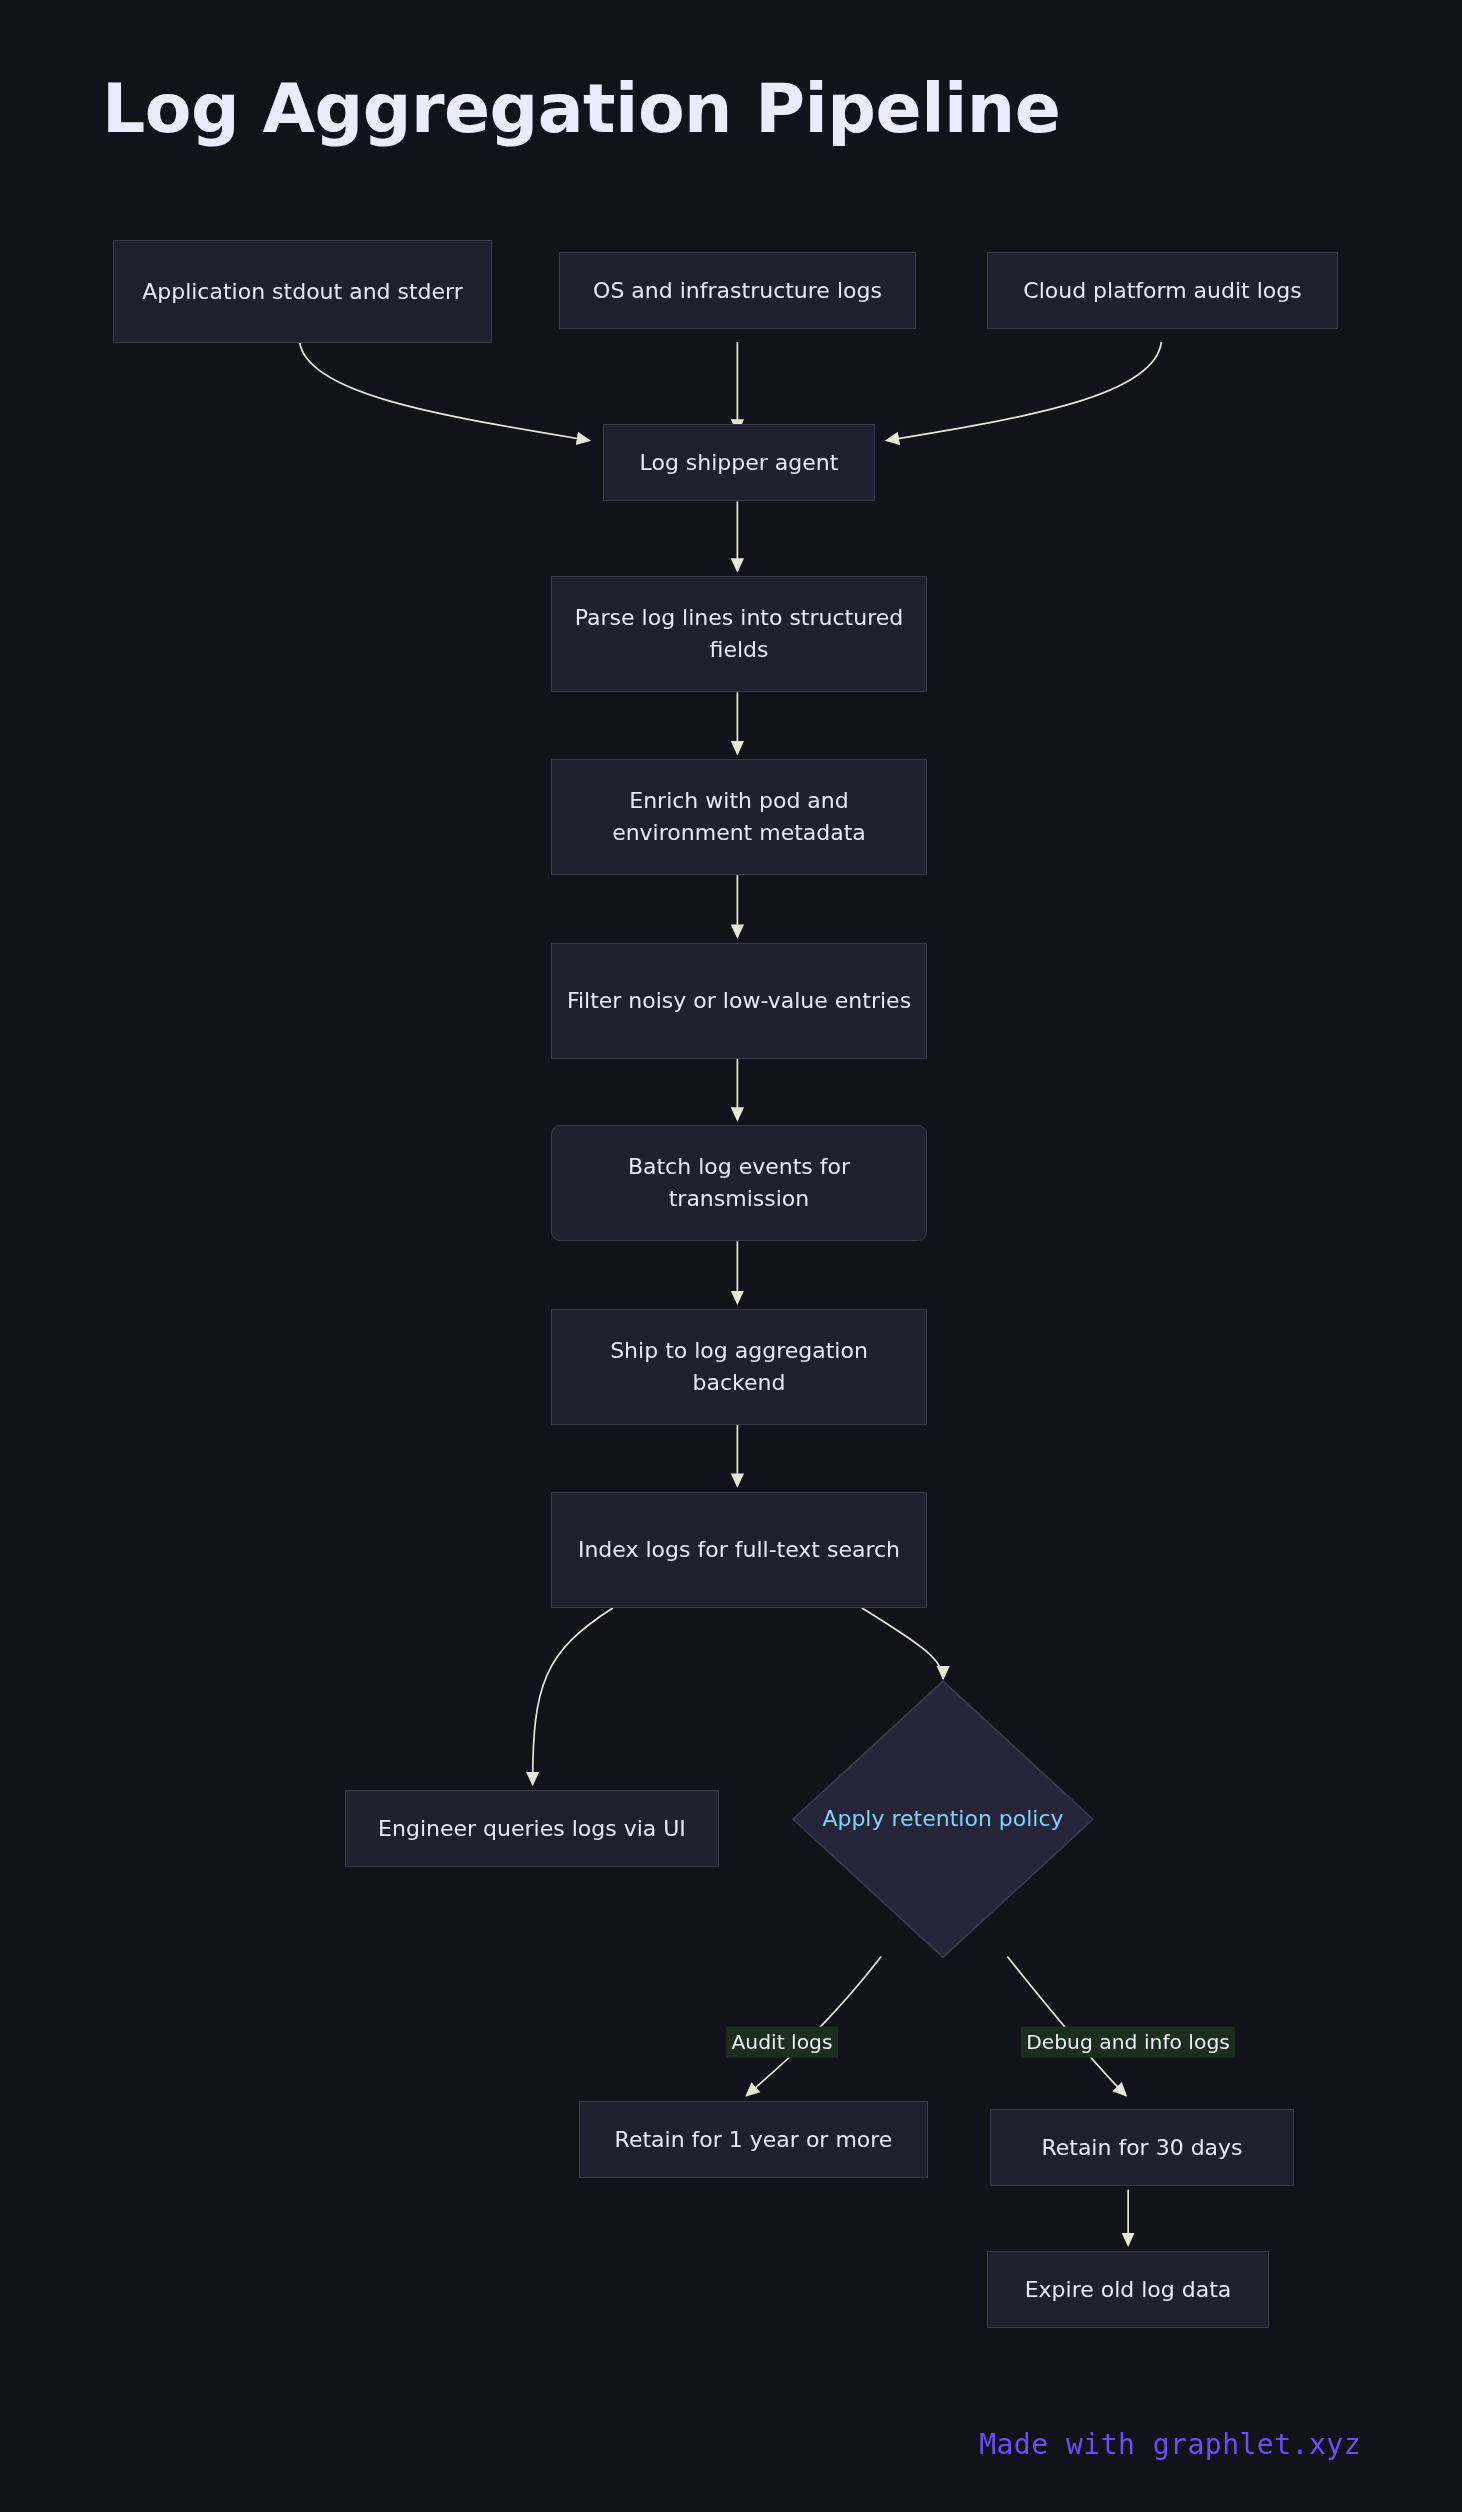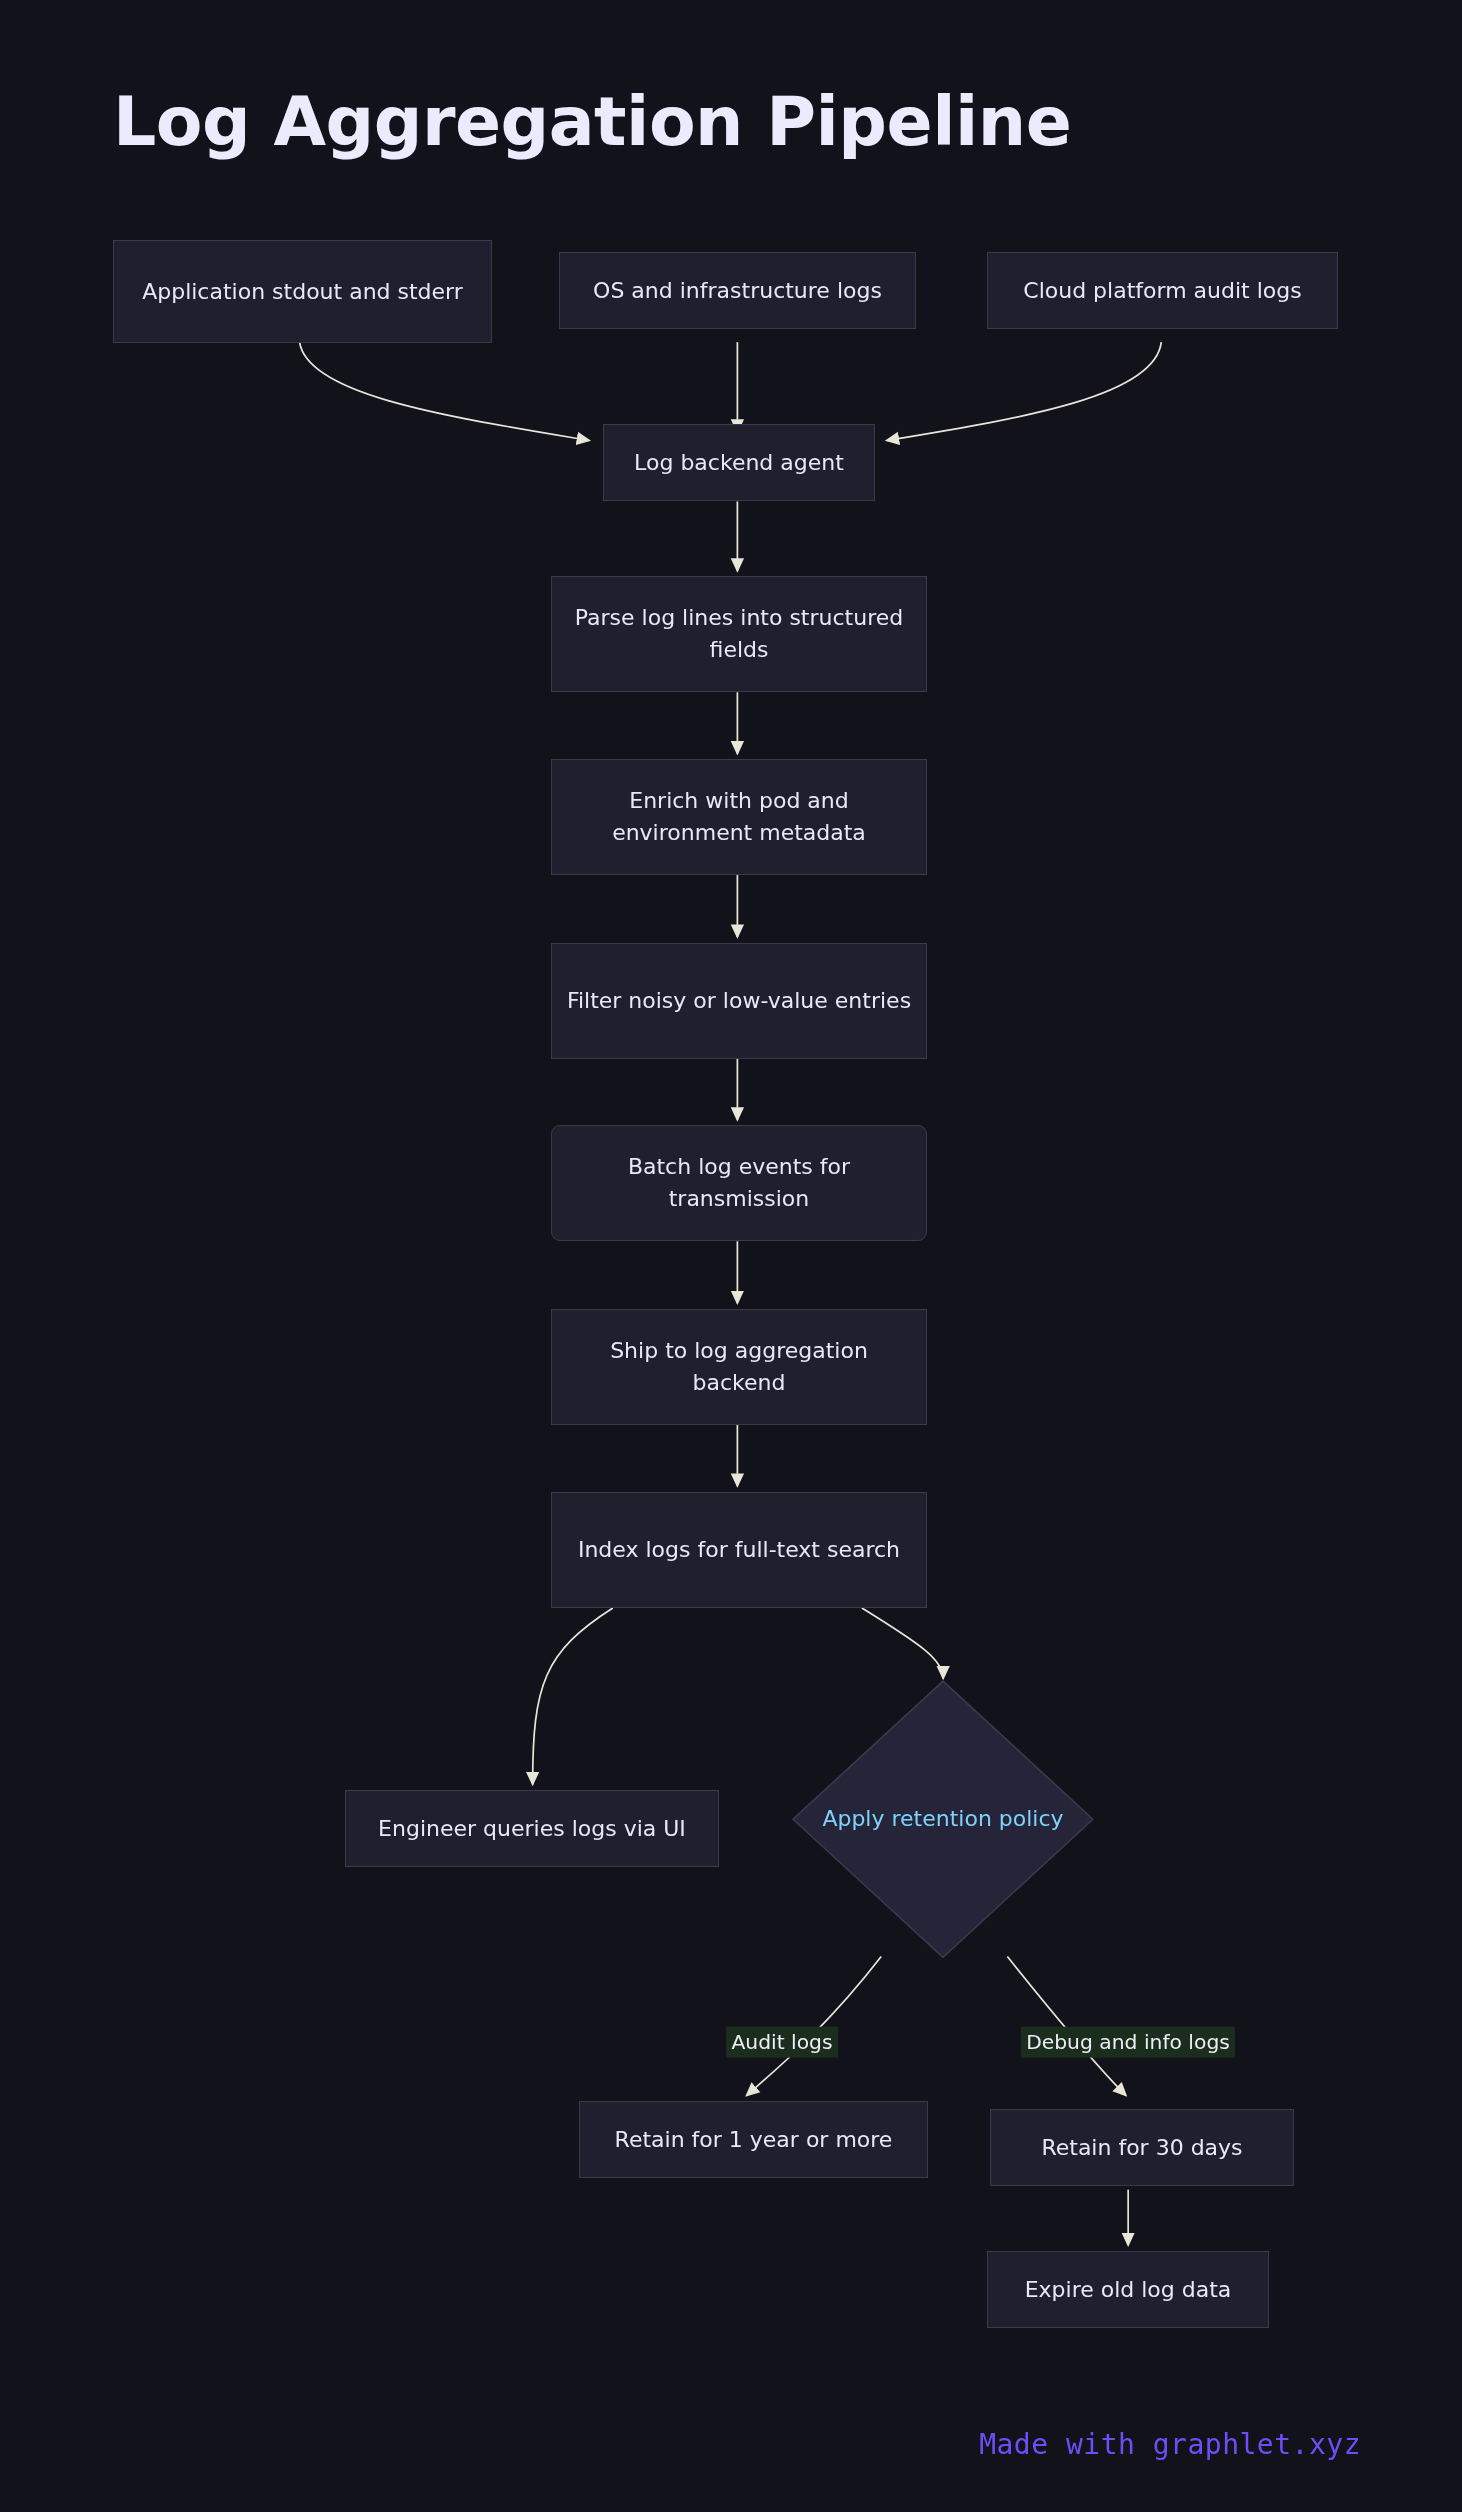--- a/index.html
+++ b/index.html
@@ -20,28 +20,27 @@
     position: absolute;
     inset: 0;
     width: 1463px;
     height: 2512px;
   }
 
   
   #page-title {
     position: absolute;
     left: 102px;
-    top: 88px;
+    top: 75px;
     font-size: 68px;
     font-weight: 700;
     color: #eceafd;
     letter-spacing: -0.5px;
     line-height: 1;
     white-space: nowrap;
-    margin-left: 11px;
   }
 
   
   #edge-layer {
     position: absolute;
     left: 0;
     top: 0;
     width: 1463px;
     height: 2512px;
     pointer-events: none;
@@ -163,21 +162,21 @@
 
   <div class="node" style="left:113px; top:240px; width:379px; height:103px;">
     <span class="label">Application stdout and stderr</span>
   </div>
 
   <div class="node" style="left:987px; top:252px; width:351px; height:77px;">
     <span class="label">Cloud platform audit logs</span>
   </div>
 
   <div class="node" style="left:603px; top:424px; width:272px; height:77px;">
-    <span class="label">Log backend agent</span>
+    <span class="label">Log shipper agent</span>
   </div>
 
   <div class="node" style="left:551px; top:759px; width:376px; height:116px;">
     <span class="label">Enrich with pod and environment metadata</span>
   </div>
 
   <div class="node" style="left:551px; top:576px; width:376px; height:116px;">
     <span class="label">Parse log lines into structured fields</span>
   </div>
 

